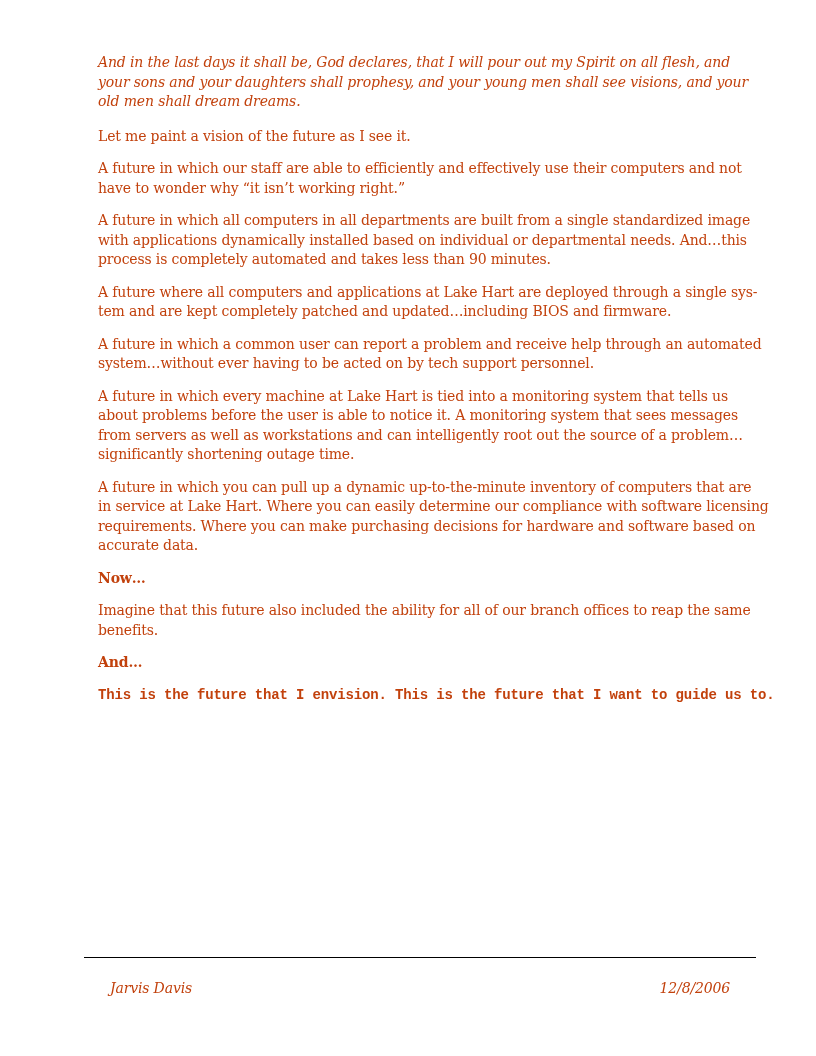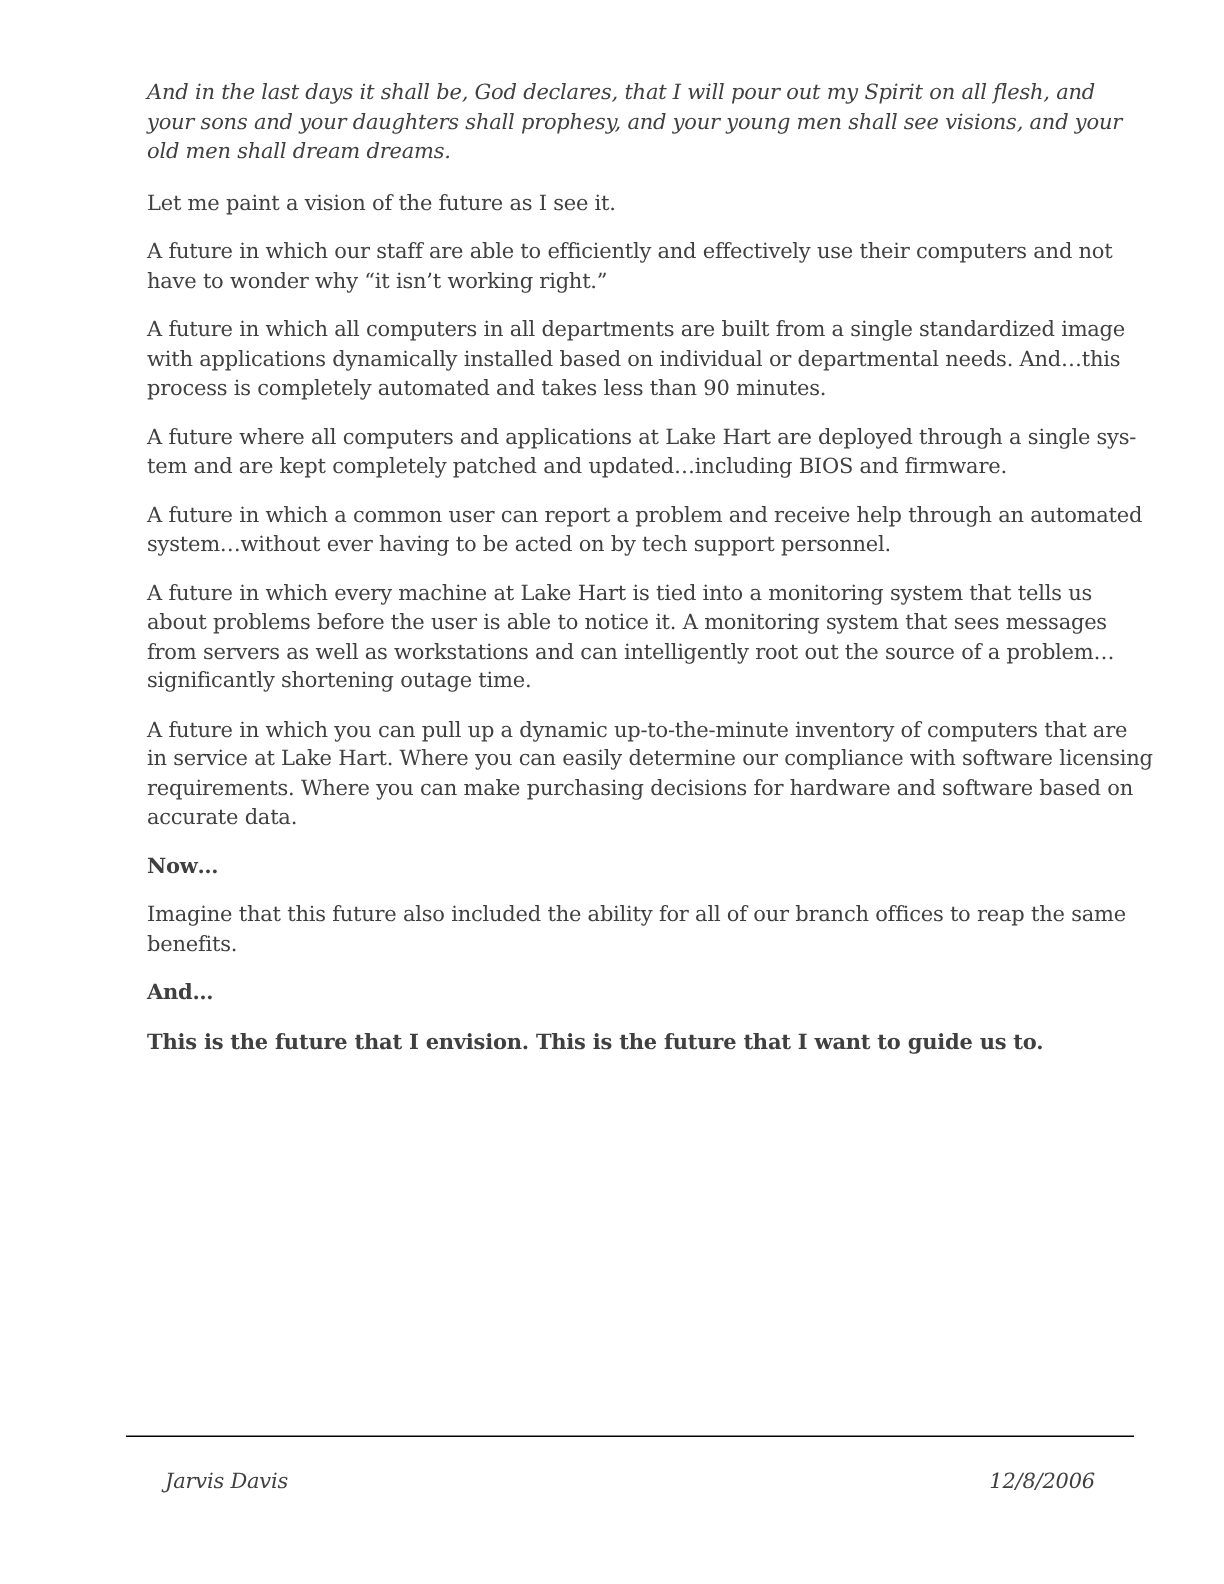--- a/index.html
+++ b/index.html
@@ -2,21 +2,21 @@
 <html><head>
 <meta charset="utf-8">
 <style>
   * { margin: 0; padding: 0; box-sizing: border-box; }
   html, body { background: #ffffff; }
   .page {
     position: relative;
     width: 816px;
     height: 1056px;
     background: #ffffff;
-    color: #404040;
+    color: #c2410c;
     font-family: "DejaVu Serif", serif;
     font-size: 14px;
     line-height: 19.5px;
     letter-spacing: -0.15px;
     overflow: hidden;
   }
   .content {
     position: absolute;
     top: 53px;
     left: 98px;
@@ -29,21 +29,21 @@
   }
   .quote-attr {
     font-style: italic;
     text-align: right;
   }
   .para {
     white-space: pre;
     margin-bottom: 13px;
   }
   .bold { font-weight: bold; }
-  .mt-extra { margin-top: 4px; }
+  .mt-extra { margin-top: 4px; font-family: Liberation Mono, monospace; }
   .footer {
     position: absolute;
     top: 957px;
     left: 84px;
     width: 672px;
     border-top: 1px solid #000000;
   }
   .footer-row {
     display: flex;
     justify-content: space-between;

